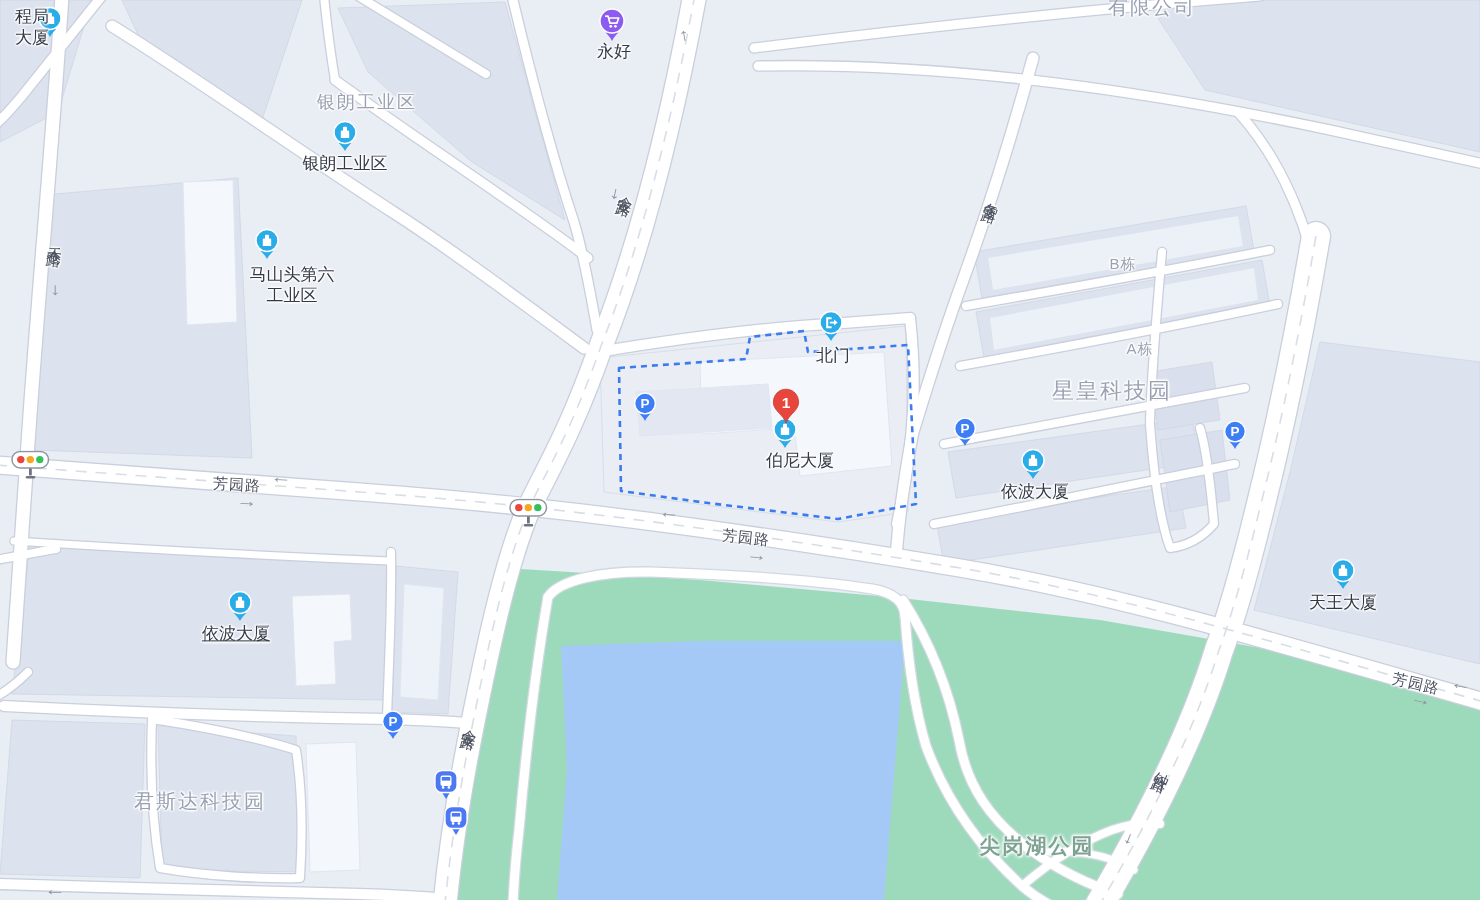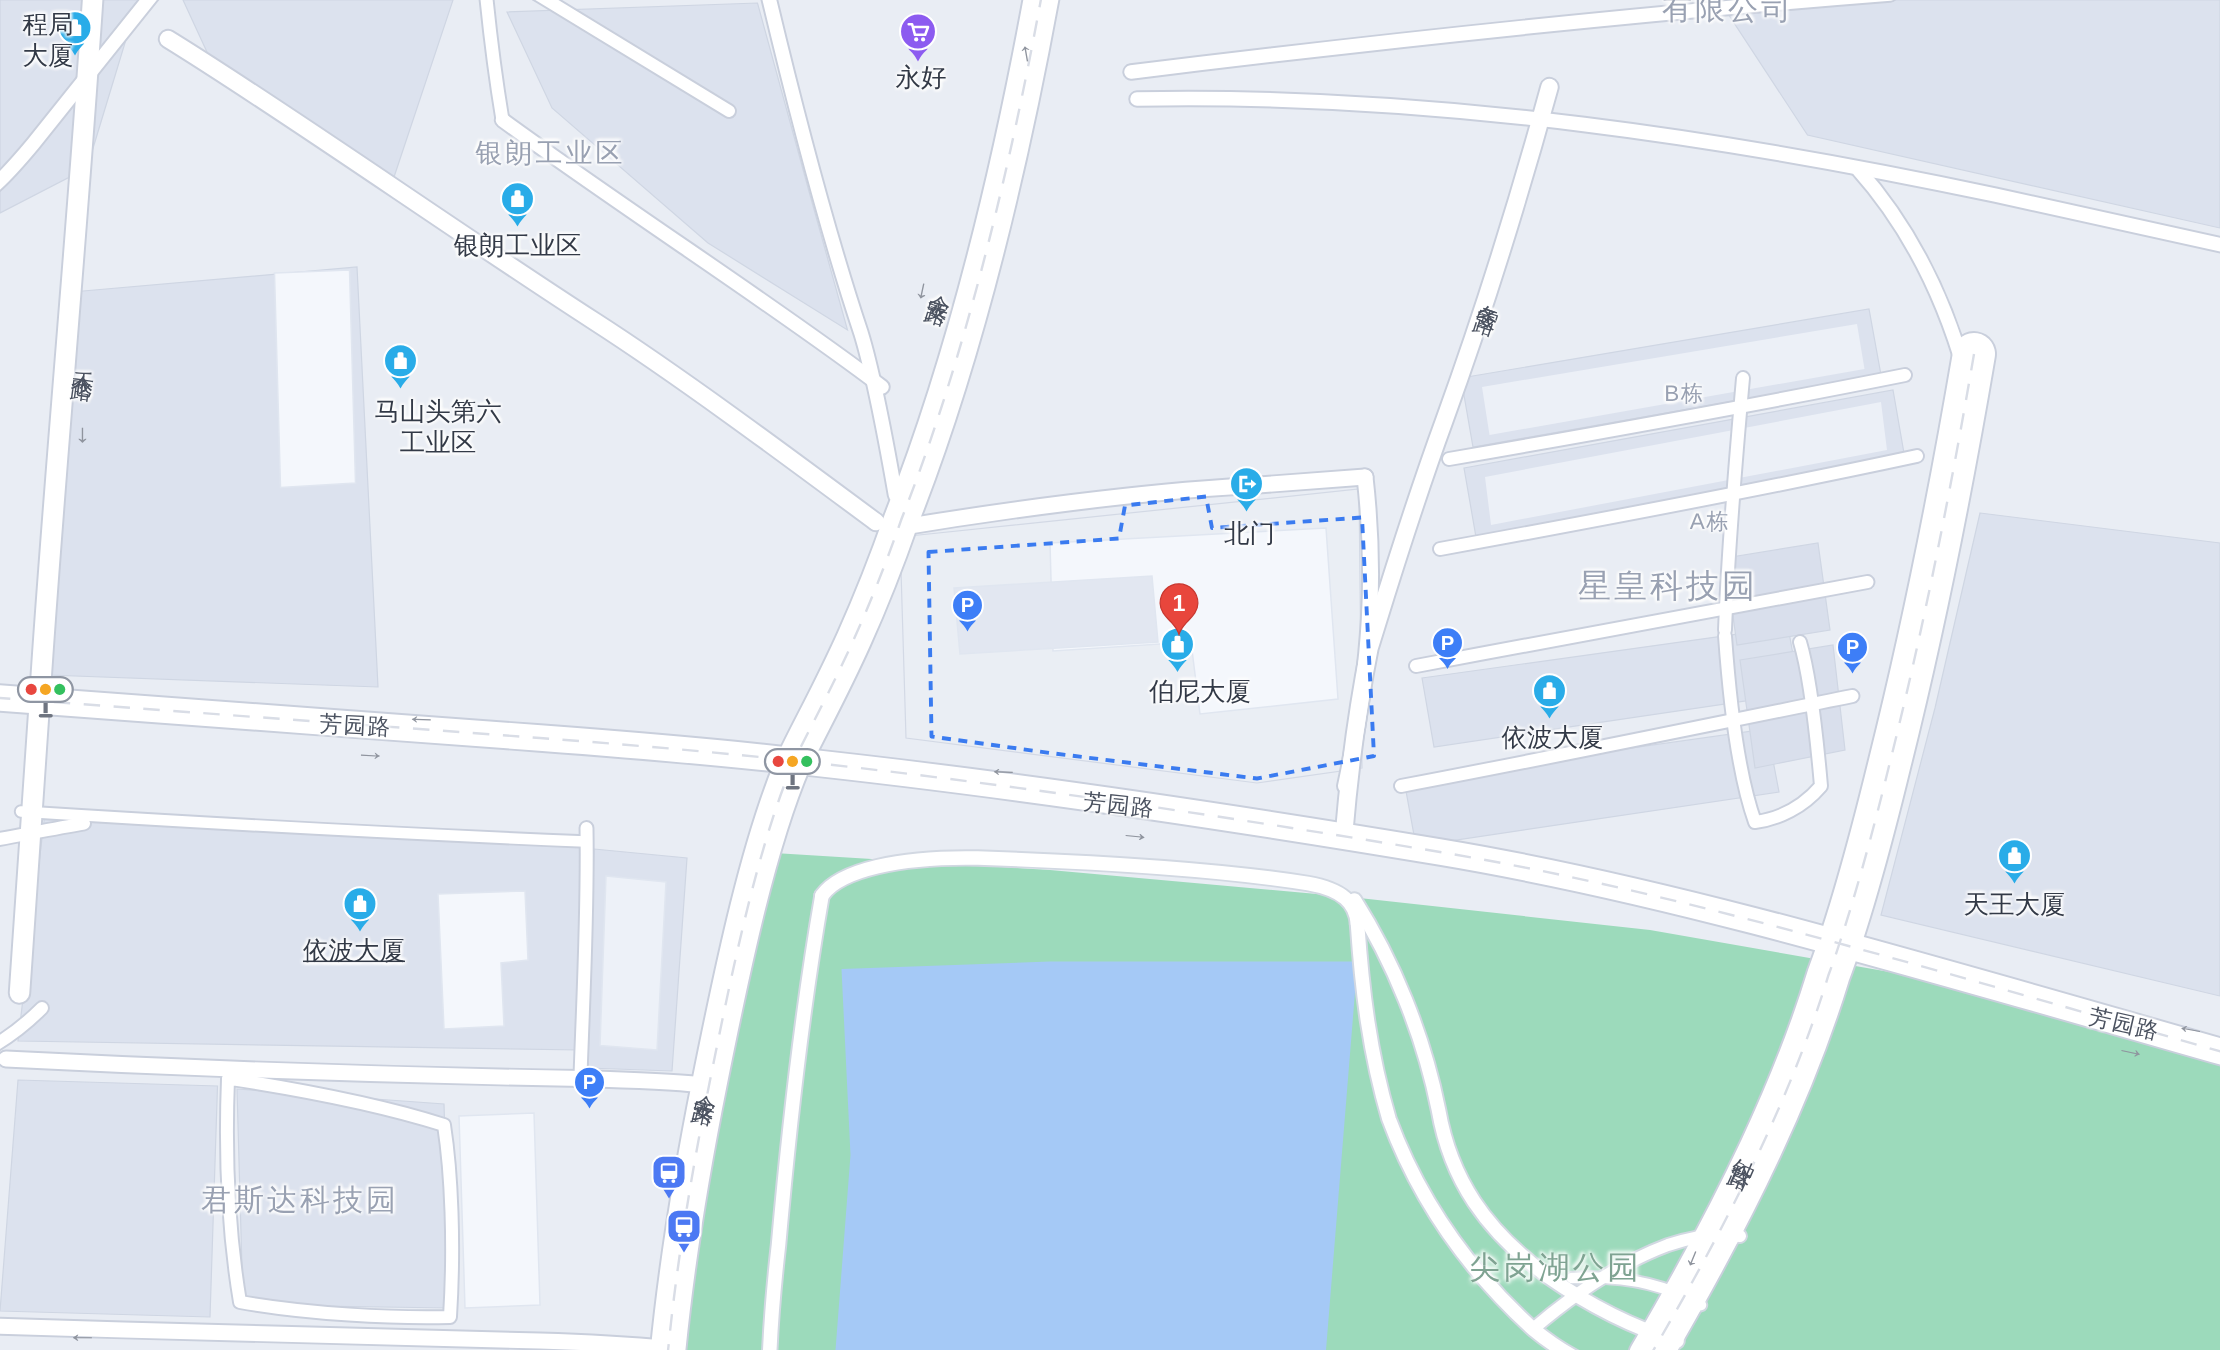--- a/index.html
+++ b/index.html
@@ -16,21 +16,21 @@
   .lbl{
     position:absolute;transform:translate(-50%,-50%);
     white-space:pre;text-align:center;line-height:1.25;
     text-shadow:0 0 3px #fff,0 0 3px #fff,1px 1px 2px #fff,-1px -1px 2px #fff,1px -1px 2px #fff,-1px 1px 2px #fff;
     pointer-events:none;
   }
   .lbl.poi{color:var(--poi-label);font-size:17px;font-weight:500;pointer-events:auto;}
   .lbl.area{color:var(--area-label);font-size:19px;letter-spacing:2px;}
   .lbl.block{color:var(--area-label);font-size:15px;letter-spacing:1px;}
   .lbl.road{color:var(--road-label);font-size:15px;font-weight:500;letter-spacing:1px;}
-  .lbl.park{color:var(--park-label);font-size:21px;letter-spacing:2px;font-weight:400;
+  .lbl.park{color:var(--park-label);font-size:21px;letter-spacing:2px;font-weight:700;
     text-shadow:0 0 4px #fff,0 0 4px #fff,1px 1px 2px #fff,-1px -1px 2px #fff;}
   .lbl.vertical{writing-mode:vertical-rl;letter-spacing:3px;}
 
   
   .mk{position:absolute;transform:translate(-50%,-100%);}
   .mk svg{display:block;}
   .mk.traffic-light{transform:translate(-50%,-32%);}
   .arrow{
     position:absolute;color:var(--arrow);font-size:17px;font-weight:bold;
     transform-origin:center;pointer-events:none;line-height:1;

